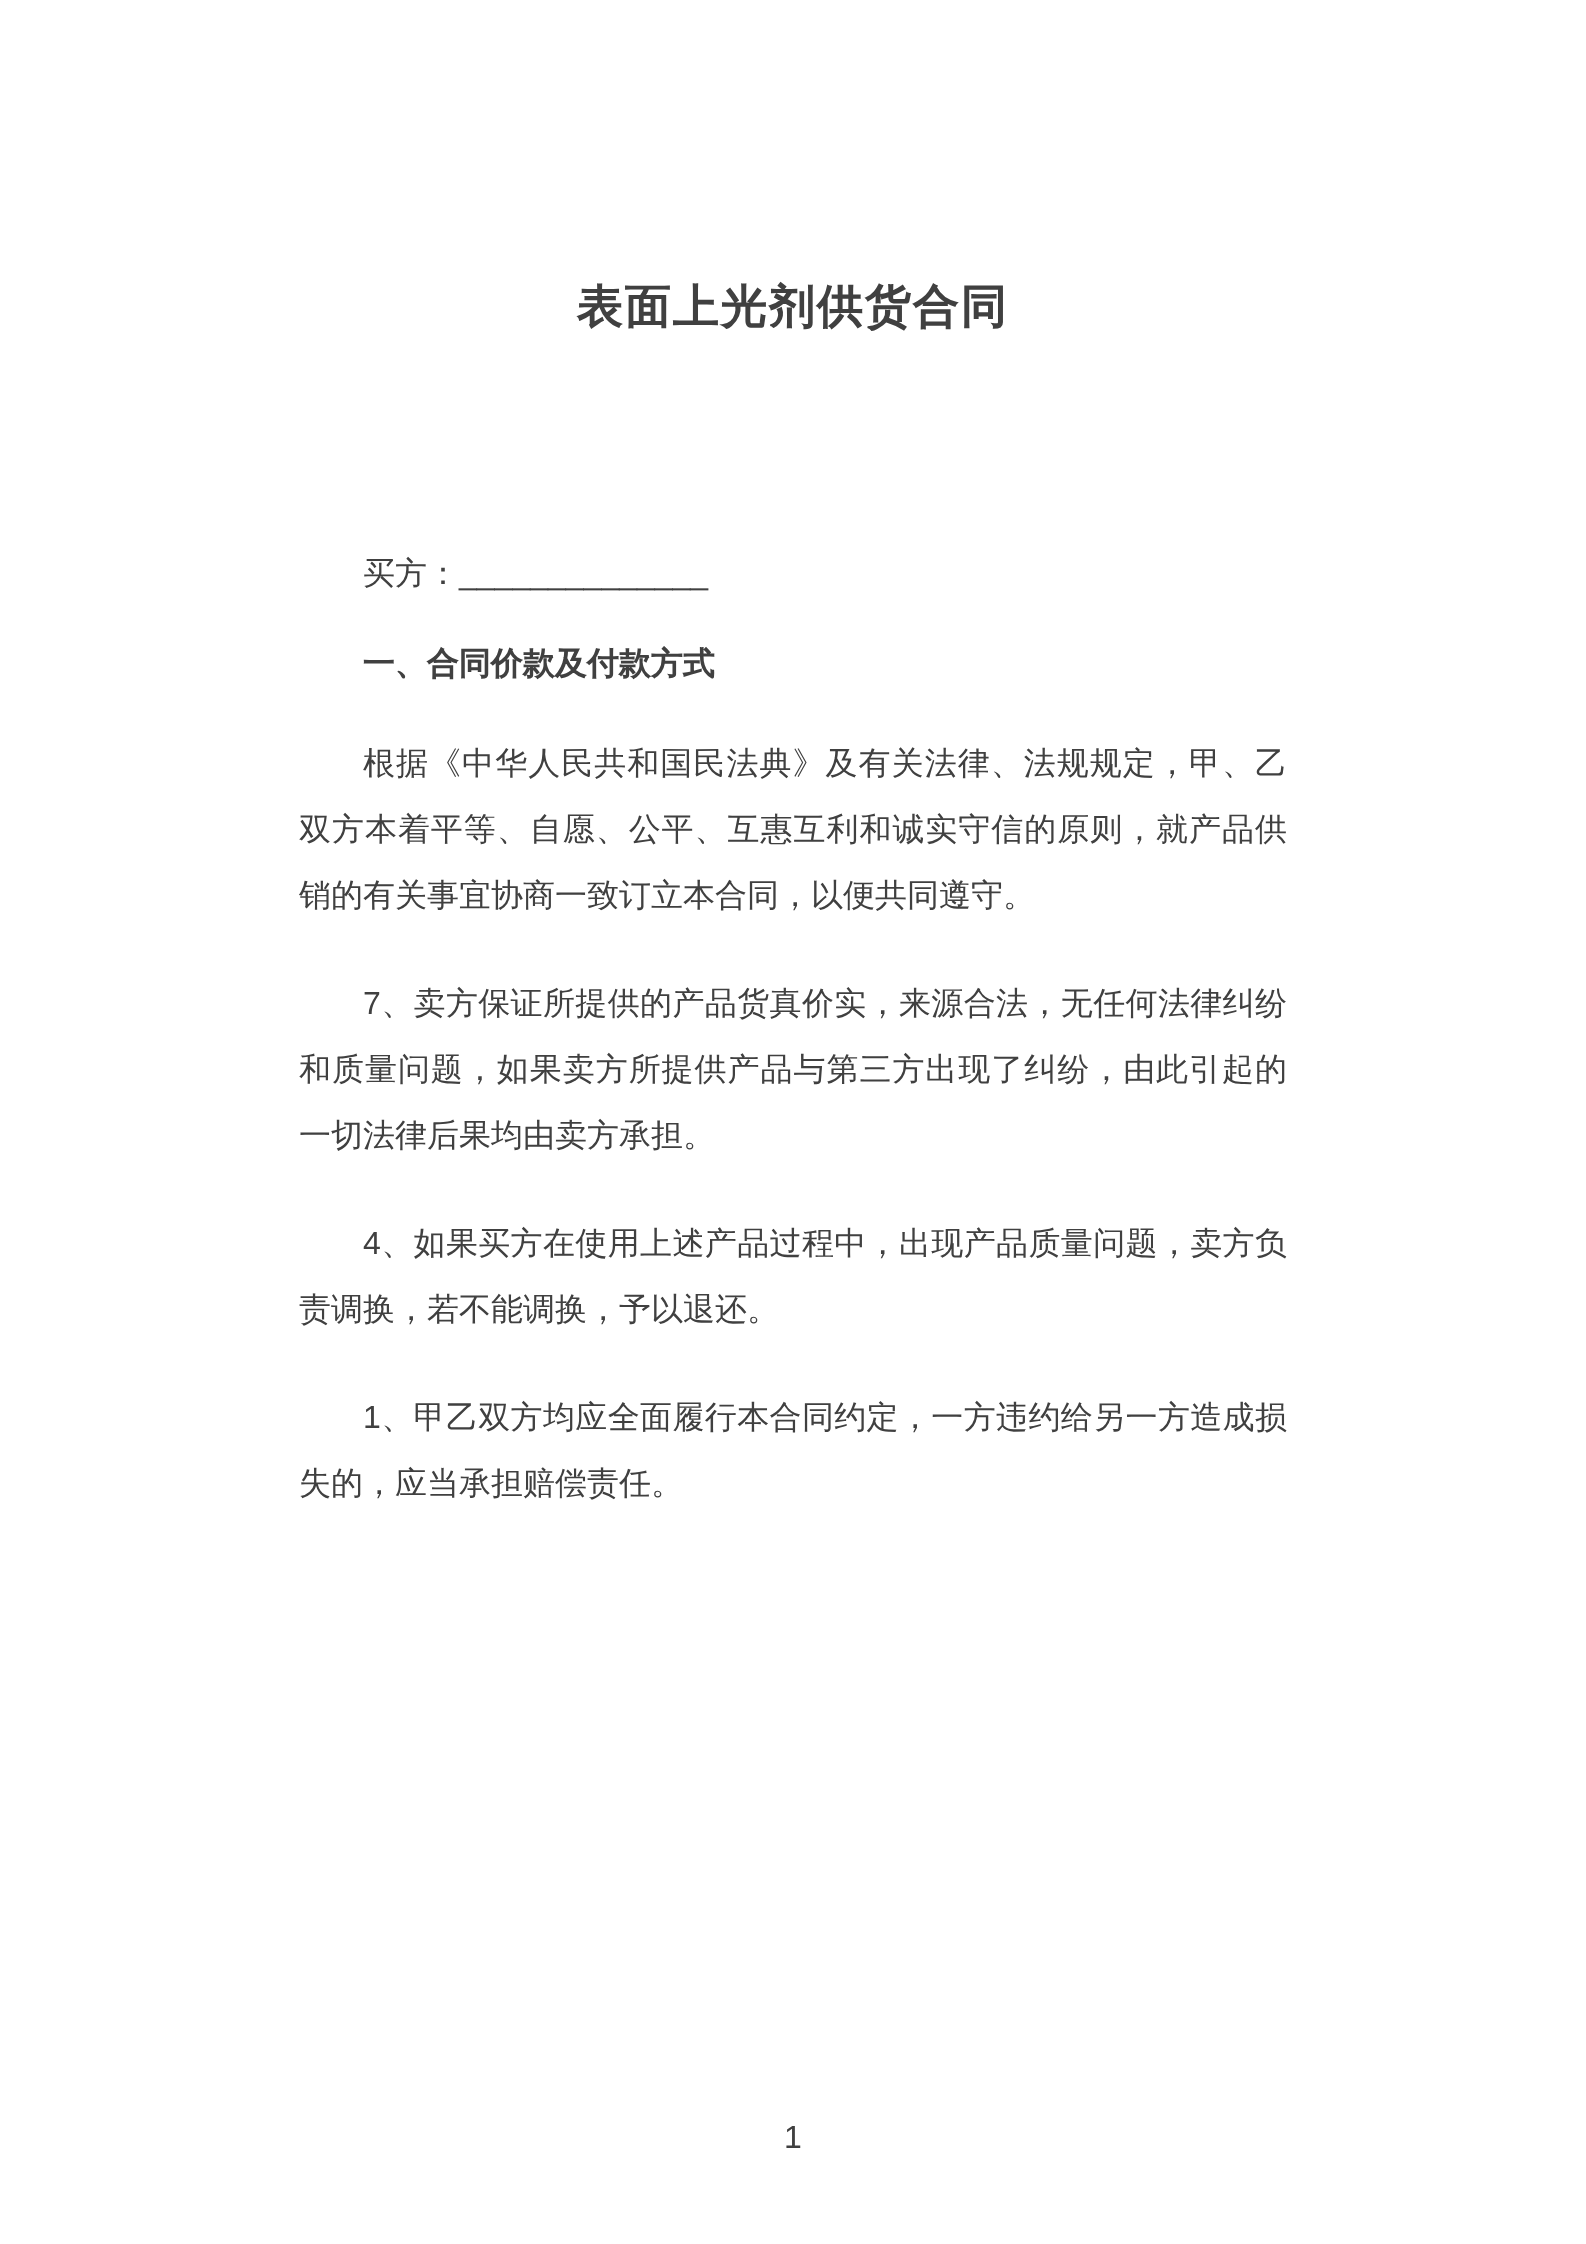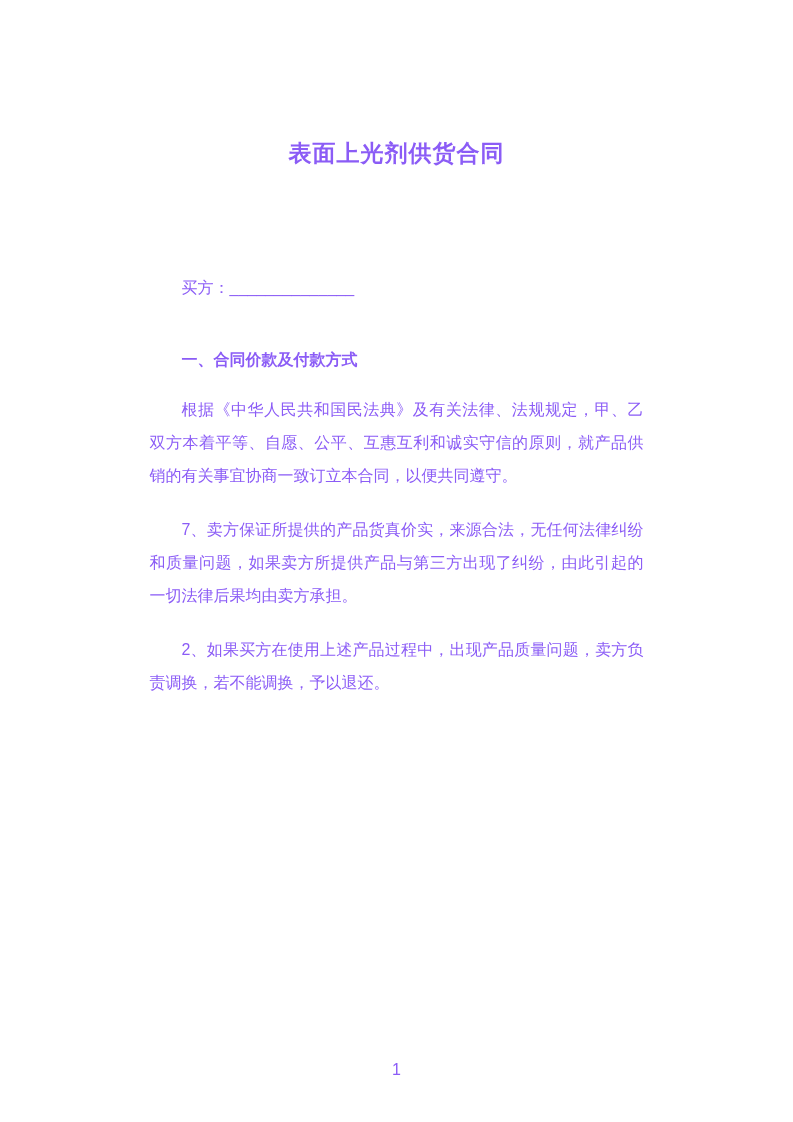--- a/index.html
+++ b/index.html
@@ -9,40 +9,40 @@
   }
   .page {
     position: relative;
     width: 688px;
     height: 1122px;
     margin: 0 auto;
     background: #ffffff;
     box-sizing: border-box;
     padding: 138px 97px 0 97px;
     font-family: "Liberation Sans", "DejaVu Sans", sans-serif;
-    color: #8b5cf6;
+    color: #404040;
     overflow: hidden;
   }
   .doc-title {
     margin: 0 0 102px 0;
     font-size: 23px;
     font-weight: 700;
     text-align: center;
     letter-spacing: 1px;
   }
   .line-block {
     margin: 0 0 21px 0;
     font-size: 16px;
     line-height: 33px;
     text-align: justify;
     text-indent: 2em;
     word-break: break-all;
   }
   .field-line {
-    margin-bottom: 39px;
+    margin-bottom: 12px;
     text-align: left;
   }
   .gap-after-fields {
     margin-bottom: 13px;
   }
   .section-heading {
     font-weight: 700;
     margin: 0 0 17px 0;
     text-align: left;
   }
@@ -67,19 +67,20 @@
 
 
   <p class="line-block section-heading">一、合同价款及付款方式</p>
 
   <p class="line-block">根据《中华人民共和国民法典》及有关法律、法规规定，甲、乙双方本着平等、自愿、公平、互惠互利和诚实守信的原则，就产品供销的有关事宜协商一致订立本合同，以便共同遵守。</p>
 
 
 
   <p class="line-block">7、卖方保证所提供的产品货真价实，来源合法，无任何法律纠纷和质量问题，如果卖方所提供产品与第三方出现了纠纷，由此引起的一切法律后果均由卖方承担。</p>
 
-  <p class="line-block">2、如果买方在使用上述产品过程中，出现产品质量问题，卖方负责调换，若不能调换，予以退还。</p>
+  <p class="line-block">4、如果买方在使用上述产品过程中，出现产品质量问题，卖方负责调换，若不能调换，予以退还。</p>
 
 
+  <p class="line-block">1、甲乙双方均应全面履行本合同约定，一方违约给另一方造成损失的，应当承担赔偿责任。</p>
 
   <div class="page-number">1</div>
 
 </div>
 
 </body></html>

